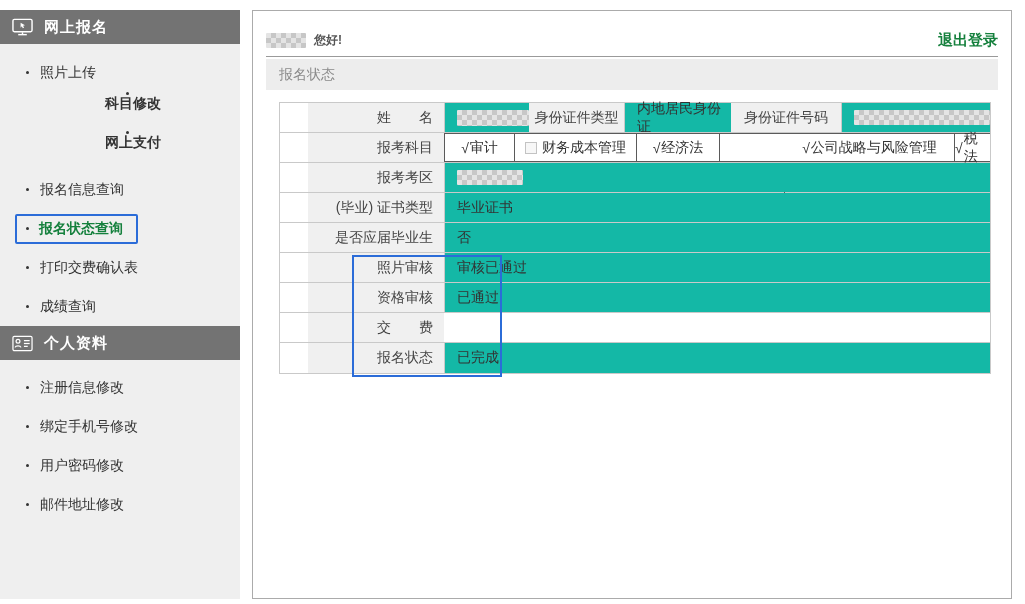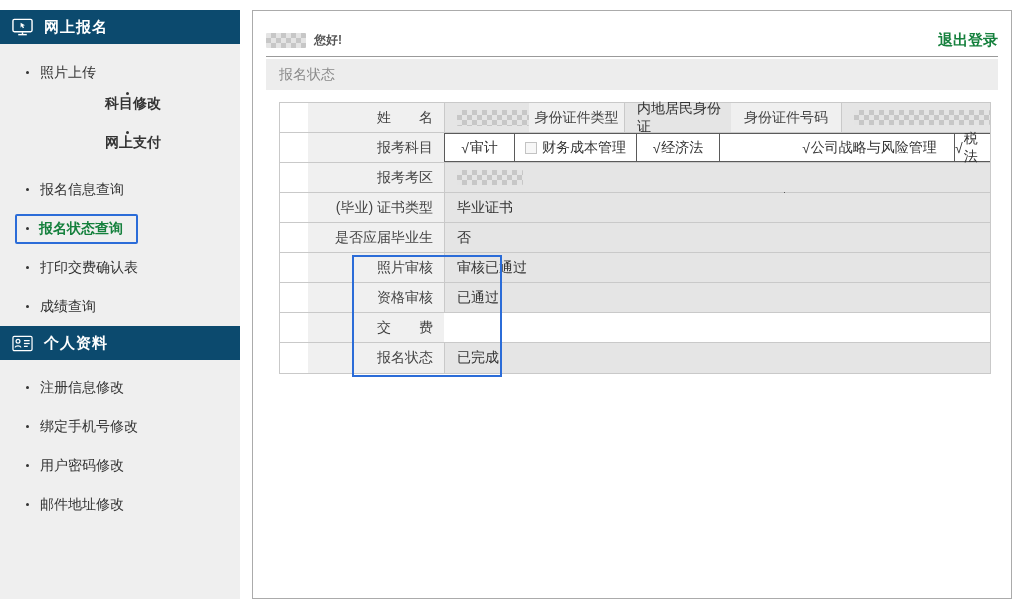--- a/index.html
+++ b/index.html
@@ -10,21 +10,21 @@
     font-family:"Liberation Sans", sans-serif;
     -webkit-font-smoothing:antialiased;
   }
 
   
   .sidebar {
     position:absolute; left:0; top:10px; width:240px; height:589px;
     background:#efefef;
   }
   .side-header {
-    height:34px; background:#0c4a6e; color:#fff;
+    height:34px; background:#737373; color:#fff;
     display:flex; align-items:center; padding-left:12px;
     font-size:15px; font-weight:bold; letter-spacing:1px;font-family:Liberation Mono, monospace;
   }
   .side-header .hicon { display:flex; align-items:center; margin-right:11px; }
   .side-list { list-style:none; margin:9px 0 0 0; padding:0; }
   .side-list.second { margin-top:8px; }
   .side-item {
     height:39px; display:flex; align-items:center; padding-left:26px;
     font-size:14px; color:#333; cursor:pointer;
   }
@@ -60,21 +60,21 @@
   
   .tbl-wrap { position:relative; margin:12px 0 0 13px; width:712px; font-size:14px; color:#333; }
   .tbl { border:1px solid #c9c9c9; }
   .trow { display:flex; height:30px; border-bottom:1px solid #c9c9c9; background:#fff; }
   .trow:last-child { border-bottom:none; }
   .cell { display:flex; align-items:center; height:100%; }
   .lbl {
     background:#f0f0f0; color:#444; justify-content:flex-end;
     padding-right:11px; flex:0 0 auto;
   }
-  .val { background:#e5e5e5; padding-left:12px; border-left:1px solid #c9c9c9; }
+  .val { background:#14b8a6; padding-left:12px; border-left:1px solid #c9c9c9; }
   .w-label { width:136px;margin-left:28px; }
   .w-val1  { width:85px; }
   .w-lbl2  { width:95px; justify-content:center; padding-right:0; }
   .w-val2  { width:135px; }
   .w-lbl3  { width:110px; justify-content:center; padding-right:0; }
   .w-val3  { flex:1; }
   .w-valwide { flex:1; }
 
   
   .subjects { flex:1; display:flex; border-left:1px solid #5a5a5a; box-shadow: inset 0 1px 0 #5a5a5a, inset 0 -1px 0 #5a5a5a; }

